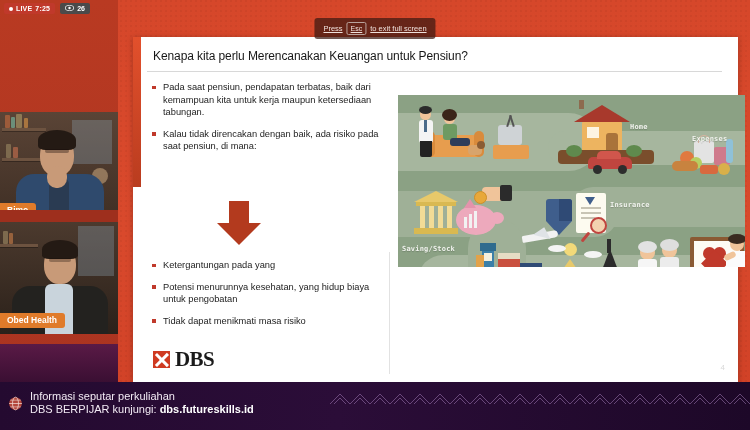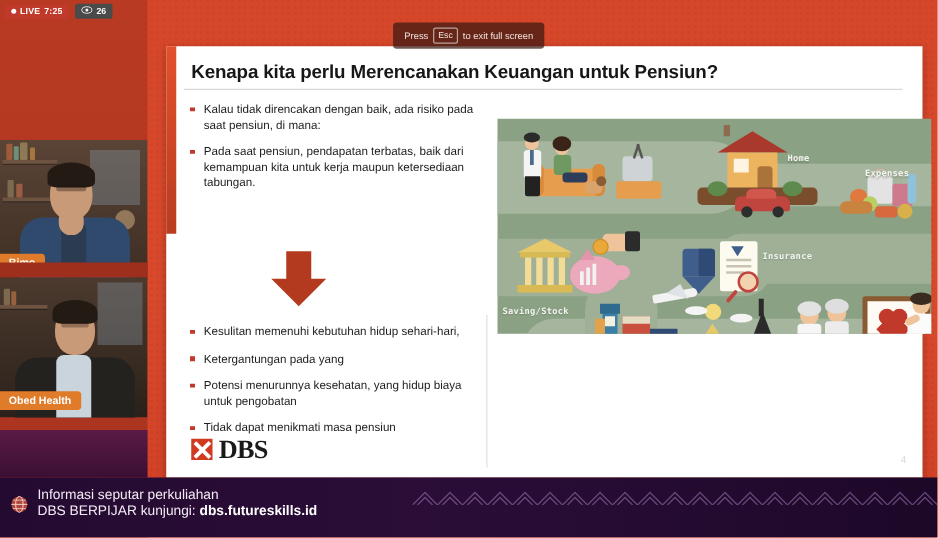--- a/index.html
+++ b/index.html
@@ -43,20 +43,21 @@
   }
   .eye-ico{ display:inline-block; }
 
   
   .esc-toast{
     position:absolute; left:50%; transform:translateX(-50%); top:18px;
     background:rgba(60,25,18,.72); color:#f0e2dd;
     font-size:7.5px; padding:4px 9px; border-radius:3px;
     display:flex; align-items:center; gap:4px; z-index:45;
     white-space:nowrap;
+    text-decoration:underline;
   }
   .esc-key{
     border:1px solid #b9a39c; border-radius:2px;
     padding:0px 3px; font-size:7px; line-height:11px;
   }
 
   
   .tile{
     position:absolute; left:0; width:118px; height:112px;
     overflow:hidden; z-index:30;
@@ -100,21 +101,21 @@
     background:#ffffff;
     z-index:20;
     box-shadow:0 1px 6px rgba(0,0,0,.25);
   }
   .slide-accent{
     position:absolute; left:0; top:0; width:8px; height:150px;
     background:linear-gradient(180deg,#e2502c 0%,#b93c1f 100%);
   }
   .slide-title{
     position:absolute; left:20px; top:12px;
-    font-size:15px; font-weight:bold; color:#171717;
+    font-size:12px; font-weight:normal; color:#171717;
     letter-spacing:-.1px;
   }
   .title-rule{
     position:absolute; left:14px; top:34px; width:575px; height:1px;
     background:#d8d8d8;
   }
 
   
   .col-left{
     position:absolute; left:18px; top:44px; width:232px;
@@ -296,36 +297,35 @@
 </div>
 <div class="tile-foot"></div>
 
 <div class="slide">
   <div class="slide-accent"></div>
   <div class="slide-title">Kenapa kita perlu Merencanakan Keuangan untuk Pensiun?</div>
   <div class="title-rule"></div>
 
   <div class="col-left">
     <ul class="blist">
+      <li>Pada saat pensiun, pendapatan terbatas, baik dari kemampuan kita untuk kerja maupun ketersediaan tabungan.</li>
       <li>Kalau tidak direncakan dengan baik, ada risiko pada saat pensiun, di mana:</li>
-      <li>Pada saat pensiun, pendapatan terbatas, baik dari kemampuan kita untuk kerja maupun ketersediaan tabungan.</li>
     </ul>
   </div>
 
   <div>
     <div class="arrow-stem"></div>
     <div class="arrow-head"></div>
   </div>
 
   <div class="col-left-2">
     <ul class="blist">
-      <li>Kesulitan memenuhi kebutuhan hidup sehari-hari,</li>
       <li>Ketergantungan pada yang</li>
       <li>Potensi menurunnya kesehatan, yang hidup biaya untuk pengobatan</li>
-      <li>Tidak dapat menikmati masa pensiun</li>
+      <li>Tidak dapat menikmati masa risiko</li>
     </ul>
   </div>
   <div class="divider-v"></div>
 
   <div class="illus">
 
     <div class="band band-light" style="left:-30px; top:18px;  width:230px; height:58px;"></div>
     <div class="band band-light" style="left:150px; top:36px;  width:230px; height:34px;"></div>
     <div class="band" style="left:-30px; top:96px;  width:250px; height:46px;"></div>
     <div class="band" style="left:175px; top:92px;  width:210px; height:40px;"></div>

